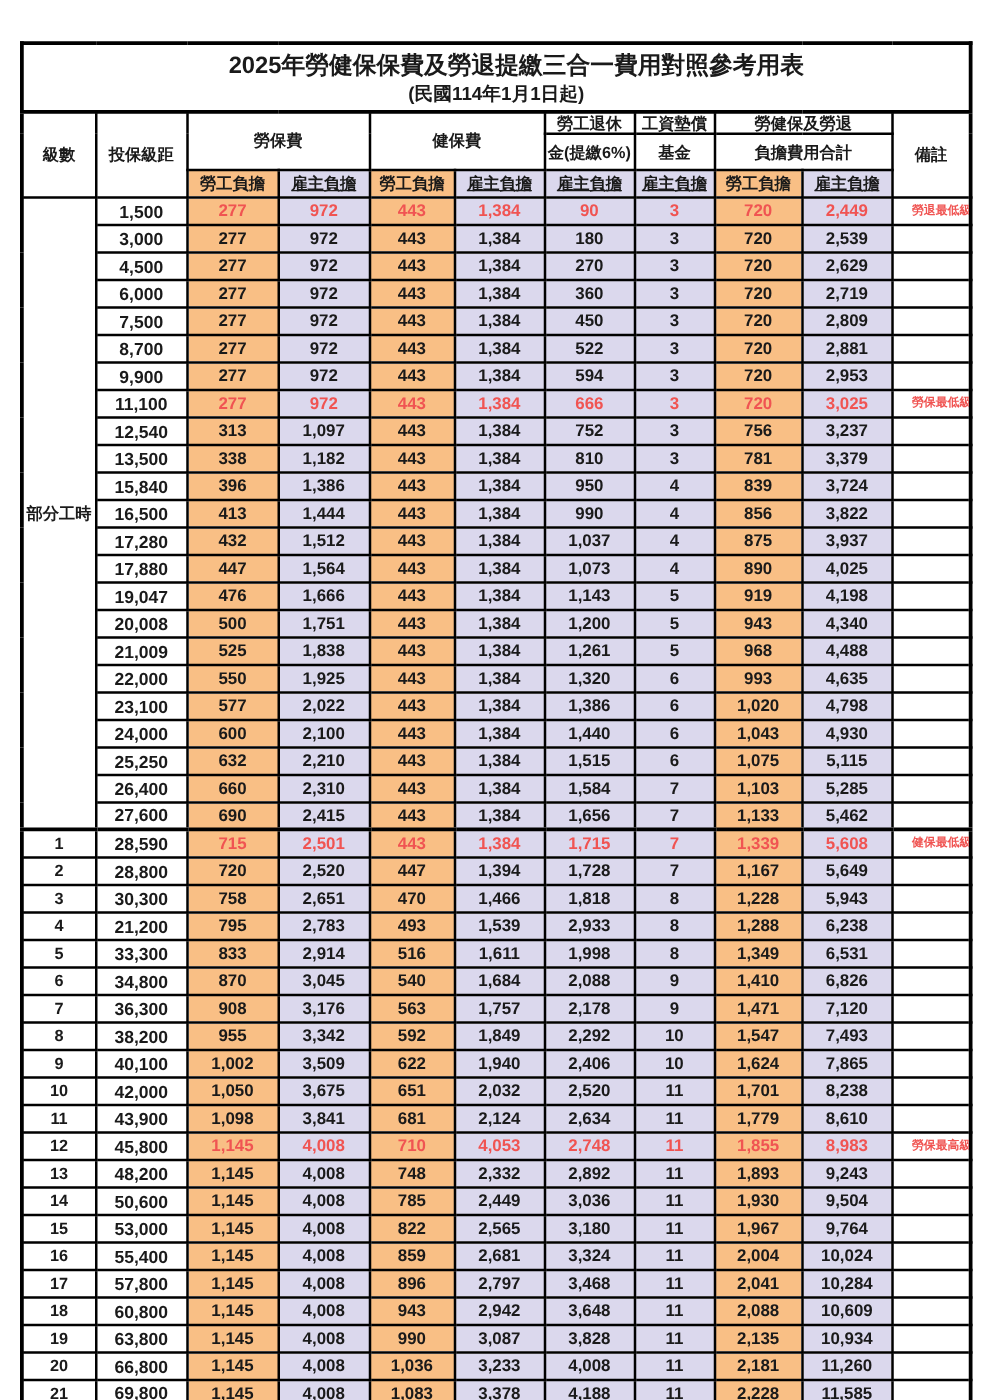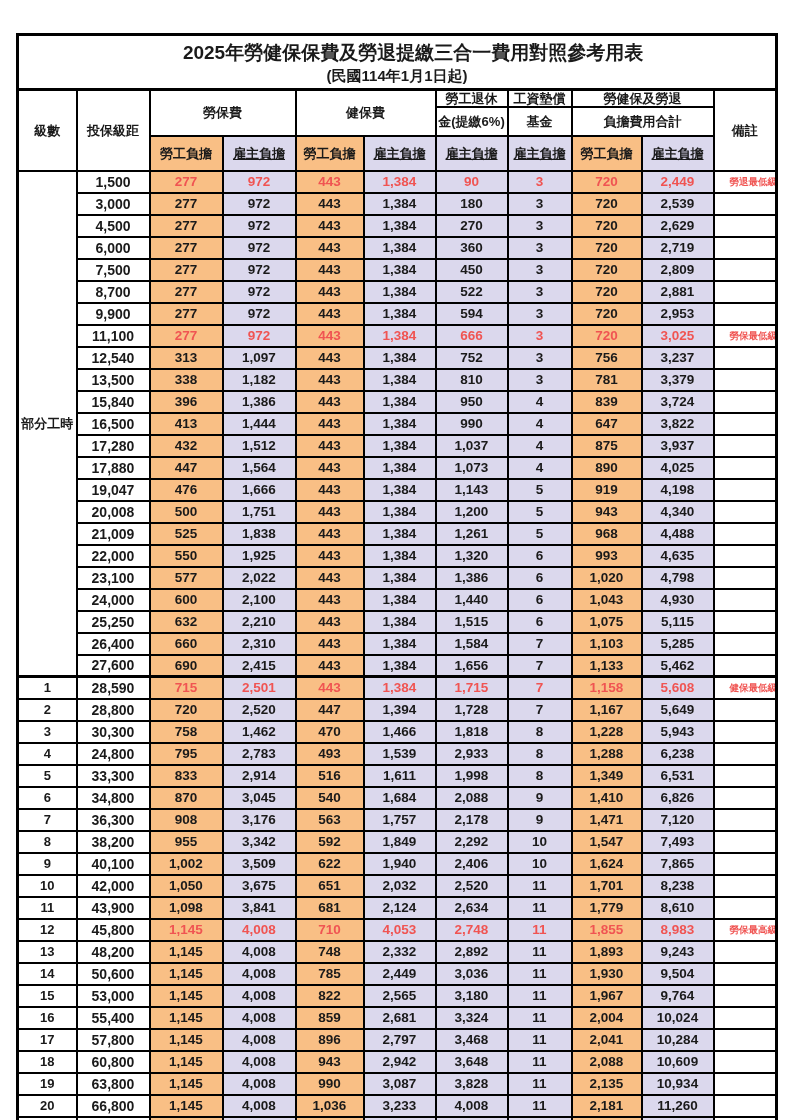--- a/index.html
+++ b/index.html
@@ -29,21 +29,21 @@
   }
   table{border:3px solid var(--border);}
   
   .title-row th{height:55px;border-bottom:3px solid var(--border);padding:2px 0;}
   .title-main{font-size:19px;font-weight:700;line-height:1.45;margin-left:32px;}
   .title-sub{font-size:15px;font-weight:700;line-height:1.2;}
   
   thead th{font-size:13px;font-weight:600;line-height:1;}
   .h1 th{height:17px;}
   .h2 th{height:29px;}
-  .h3 th{height:35px;}
+  .h3 th{height:22px;}
   th.emp{background:var(--emp);}
   th.er{background:var(--er);text-decoration:underline;}
   
   tbody td{height:22px;font-size:13.5px;font-weight:600;line-height:1;}
   td.val.emp{background:var(--emp);}
   td.val.er{background:var(--er);}
   td.bracket{font-size:14px;}
   td.level{font-size:13px;}
   td.part-time{font-size:13px;letter-spacing:0;}
   td.note{font-size:9.5px;font-weight:700;color:var(--red);padding:0 15px;}
@@ -248,21 +248,21 @@
           <td class="note"></td>
         </tr>
         <tr>
           <td class="bracket">16,500</td>
           <td class="val emp">413</td>
           <td class="val er">1,444</td>
           <td class="val emp">443</td>
           <td class="val er">1,384</td>
           <td class="val er">990</td>
           <td class="val er">4</td>
-          <td class="val emp">647</td>
+          <td class="val emp">856</td>
           <td class="val er">3,822</td>
           <td class="note"></td>
         </tr>
         <tr>
           <td class="bracket">17,280</td>
           <td class="val emp">432</td>
           <td class="val er">1,512</td>
           <td class="val emp">443</td>
           <td class="val er">1,384</td>
           <td class="val er">1,037</td>
@@ -393,53 +393,53 @@
         </tr>
         <tr class="red-row section-top">
           <td class="level">1</td>
           <td class="bracket">28,590</td>
           <td class="val emp">715</td>
           <td class="val er">2,501</td>
           <td class="val emp">443</td>
           <td class="val er">1,384</td>
           <td class="val er">1,715</td>
           <td class="val er">7</td>
-          <td class="val emp">1,158</td>
+          <td class="val emp">1,339</td>
           <td class="val er">5,608</td>
           <td class="note">健保最低級距</td>
         </tr>
         <tr>
           <td class="level">2</td>
           <td class="bracket">28,800</td>
           <td class="val emp">720</td>
           <td class="val er">2,520</td>
           <td class="val emp">447</td>
           <td class="val er">1,394</td>
           <td class="val er">1,728</td>
           <td class="val er">7</td>
           <td class="val emp">1,167</td>
           <td class="val er">5,649</td>
           <td class="note"></td>
         </tr>
         <tr>
           <td class="level">3</td>
           <td class="bracket">30,300</td>
           <td class="val emp">758</td>
-          <td class="val er">1,462</td>
+          <td class="val er">2,651</td>
           <td class="val emp">470</td>
           <td class="val er">1,466</td>
           <td class="val er">1,818</td>
           <td class="val er">8</td>
           <td class="val emp">1,228</td>
           <td class="val er">5,943</td>
           <td class="note"></td>
         </tr>
         <tr>
           <td class="level">4</td>
-          <td class="bracket">24,800</td>
+          <td class="bracket">21,200</td>
           <td class="val emp">795</td>
           <td class="val er">2,783</td>
           <td class="val emp">493</td>
           <td class="val er">1,539</td>
           <td class="val er">2,933</td>
           <td class="val er">8</td>
           <td class="val emp">1,288</td>
           <td class="val er">6,238</td>
           <td class="note"></td>
         </tr>

